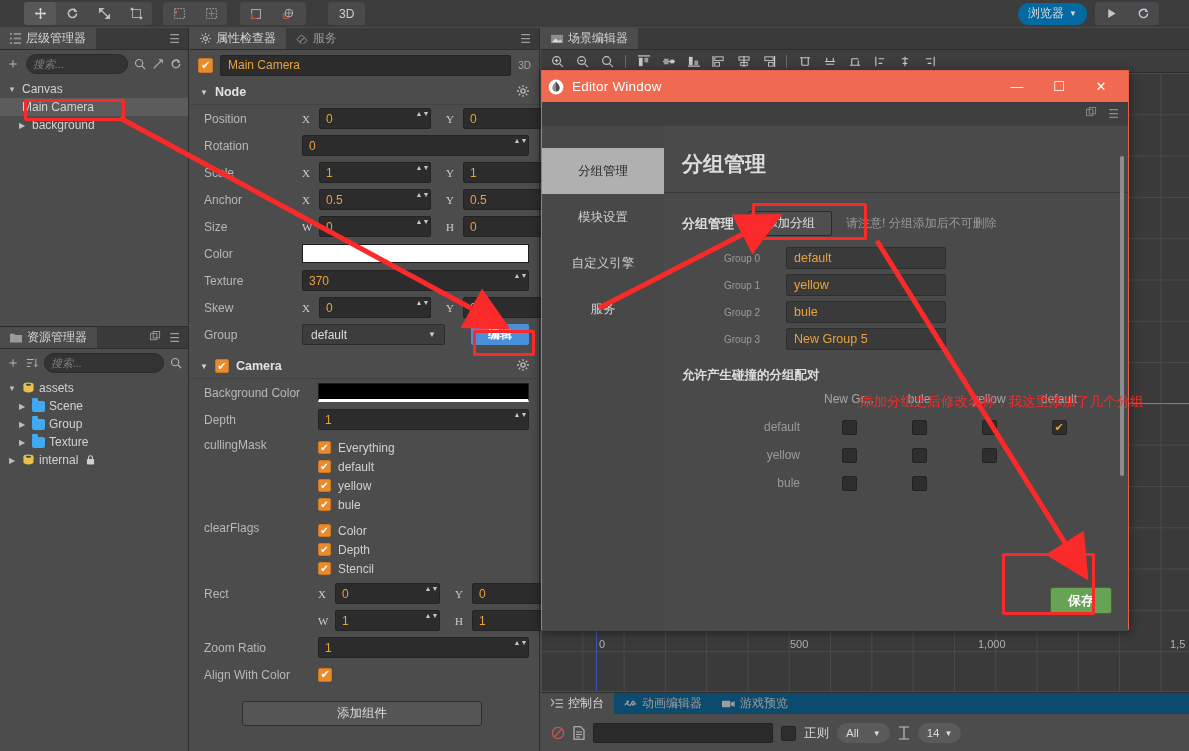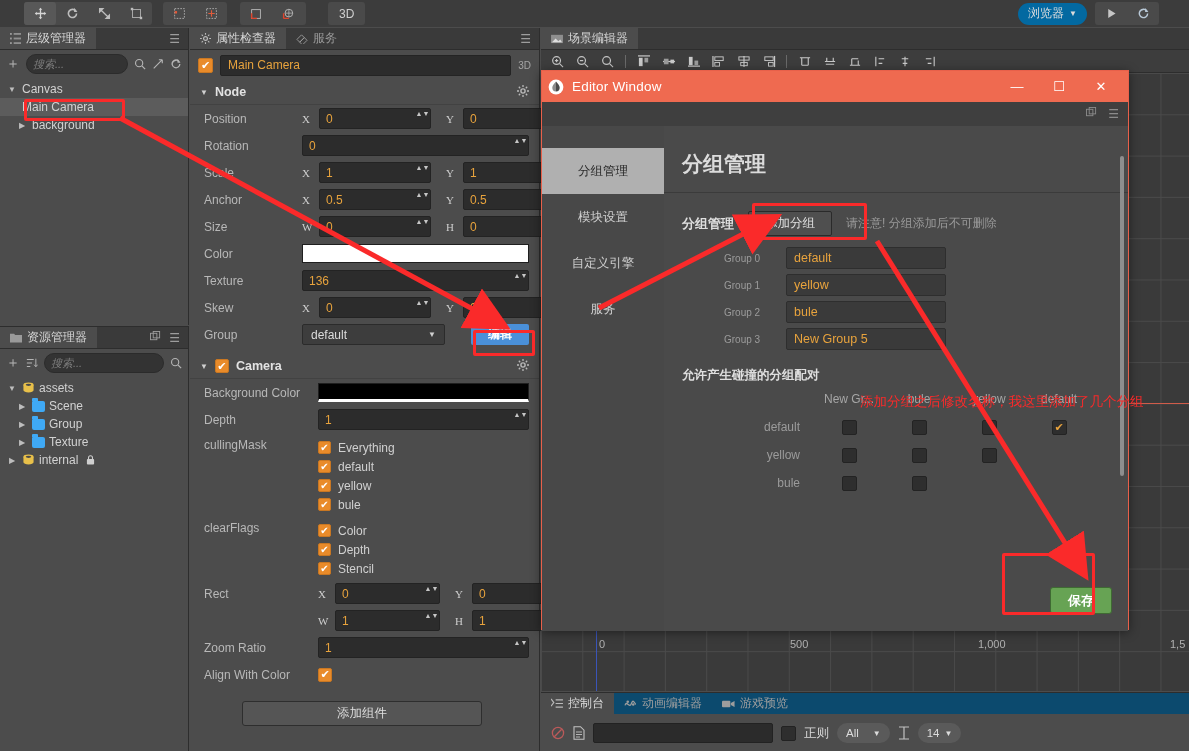--- a/index.html
+++ b/index.html
@@ -583,21 +583,21 @@
     </div>
 
     <div class="prow">
       <span class="plabel">Color</span>
       <div class="colorbar"></div>
     </div>
 
     <div class="prow">
       <span class="plabel">Texture</span>
       <div class="numfield full">
-          <span>136</span>
+          <span>370</span>
           <span class="spin">▲▼</span>
         </div>
     </div>
 
     <div class="prow">
       <span class="plabel">Skew</span>
       <span class="axis">X</span>
       <div class="numfield half">
           <span>0</span>
           <span class="spin">▲▼</span>

